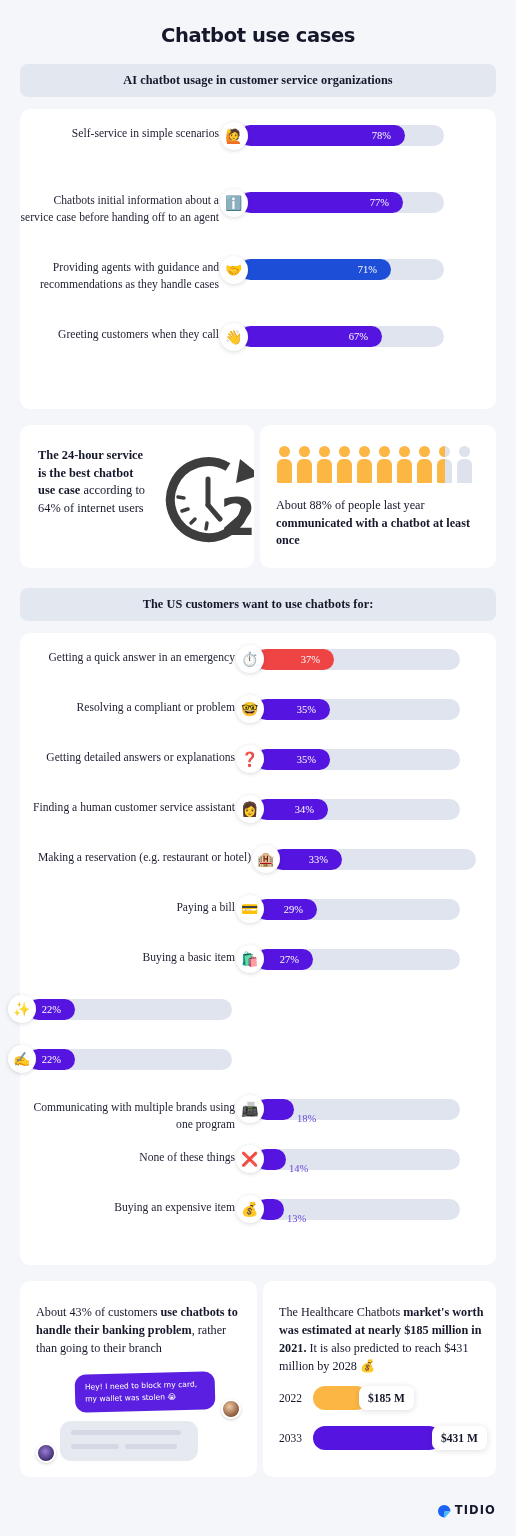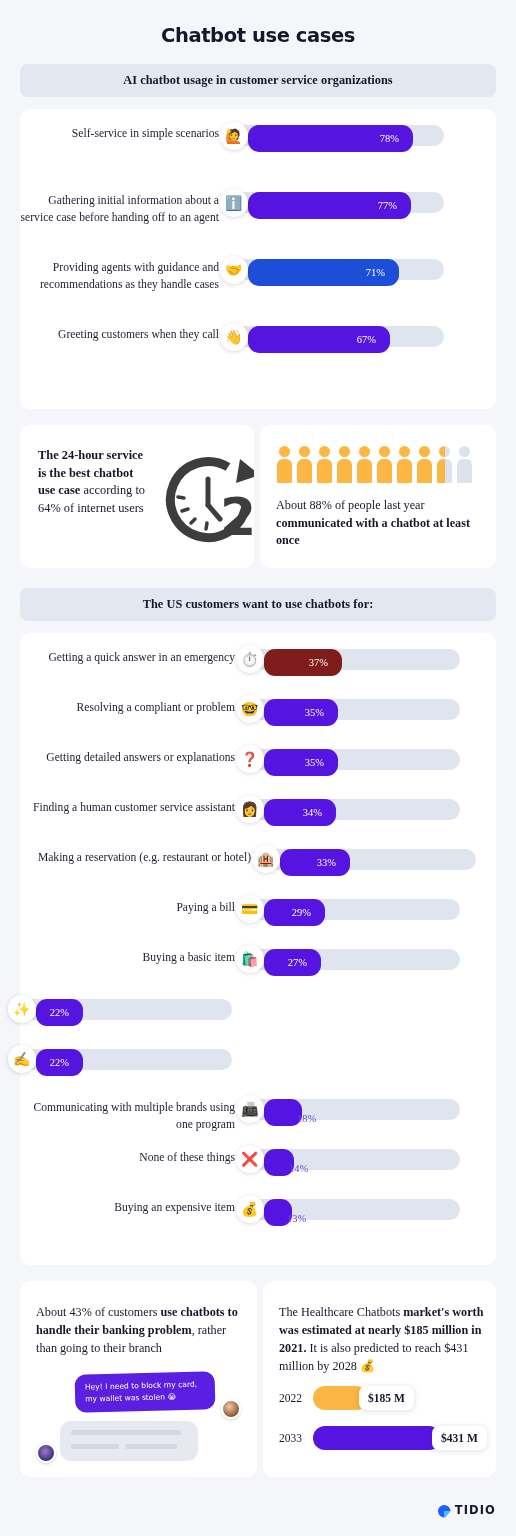--- a/index.html
+++ b/index.html
@@ -70,22 +70,22 @@
   .bar-track {
     position: relative;
     height: 21px;
     background: #DFE4EE;
     border-radius: 11px;
     flex: none;
   }
 
   .bar-fill {
     position: absolute;
-    left: 16px; top: 0;
-    height: 27px;
+    left: 8px; top: 0;
+    height: 21px;
     background: #5514E0;
     border-radius: 11px;
     display: flex;
     align-items: center;
     justify-content: flex-end;
   }
 
   .bar-val-in {
     font-family: "Liberation Serif", serif;
     font-size: 10.5px;
@@ -323,21 +323,21 @@
         <div class="bar-row" style="min-height: 67px;">
           <div class="bar-label" style="width: 212px;">Self-service in simple scenarios</div>
           <div class="bar-track" style="width: 212px;">
             <div class="bar-fill" style="width: 165px; background: rgb(85, 20, 224);">
               <span class="bar-val-in">78%</span>
             </div>
             <span class="bar-emoji">🙋</span>
           </div>
         </div>
         <div class="bar-row" style="min-height: 67px;">
-          <div class="bar-label" style="width: 212px;">Gathering initial information about a service case before handing off to an agent</div>
+          <div class="bar-label" style="width: 212px;">Chatbots initial information about a service case before handing off to an agent</div>
           <div class="bar-track" style="width: 212px;">
             <div class="bar-fill" style="width: 163px; background: rgb(85, 20, 224);">
               <span class="bar-val-in">77%</span>
             </div>
             <span class="bar-emoji">ℹ️</span>
           </div>
         </div>
         <div class="bar-row" style="min-height: 67px;">
           <div class="bar-label" style="width: 212px;">Providing agents with guidance and recommendations as they handle cases</div>
           <div class="bar-track" style="width: 212px;">
@@ -443,21 +443,21 @@
 
   <div class="band">The US customers want to use chatbots for:</div>
 
   <div class="spacer-12"></div>
 
   <div class="card">
     <div class="bars" id="chart2-bars">
         <div class="bar-row" style="min-height: 50px;">
           <div class="bar-label" style="width: 228px;">Getting a quick answer in an emergency</div>
           <div class="bar-track" style="width: 212px;">
-            <div class="bar-fill" style="width: 78px; background: #7f1d1d;">
+            <div class="bar-fill" style="width: 78px; background: #ef4444;">
               <span class="bar-val-in">37%</span>
             </div>
             <span class="bar-emoji">⏱️</span>
           </div>
         </div>
         <div class="bar-row" style="min-height: 50px;">
           <div class="bar-label" style="width: 228px;">Resolving a compliant or problem</div>
           <div class="bar-track" style="width: 212px;">
             <div class="bar-fill" style="width: 74px; background: rgb(85, 20, 224);">
               <span class="bar-val-in">35%</span>

